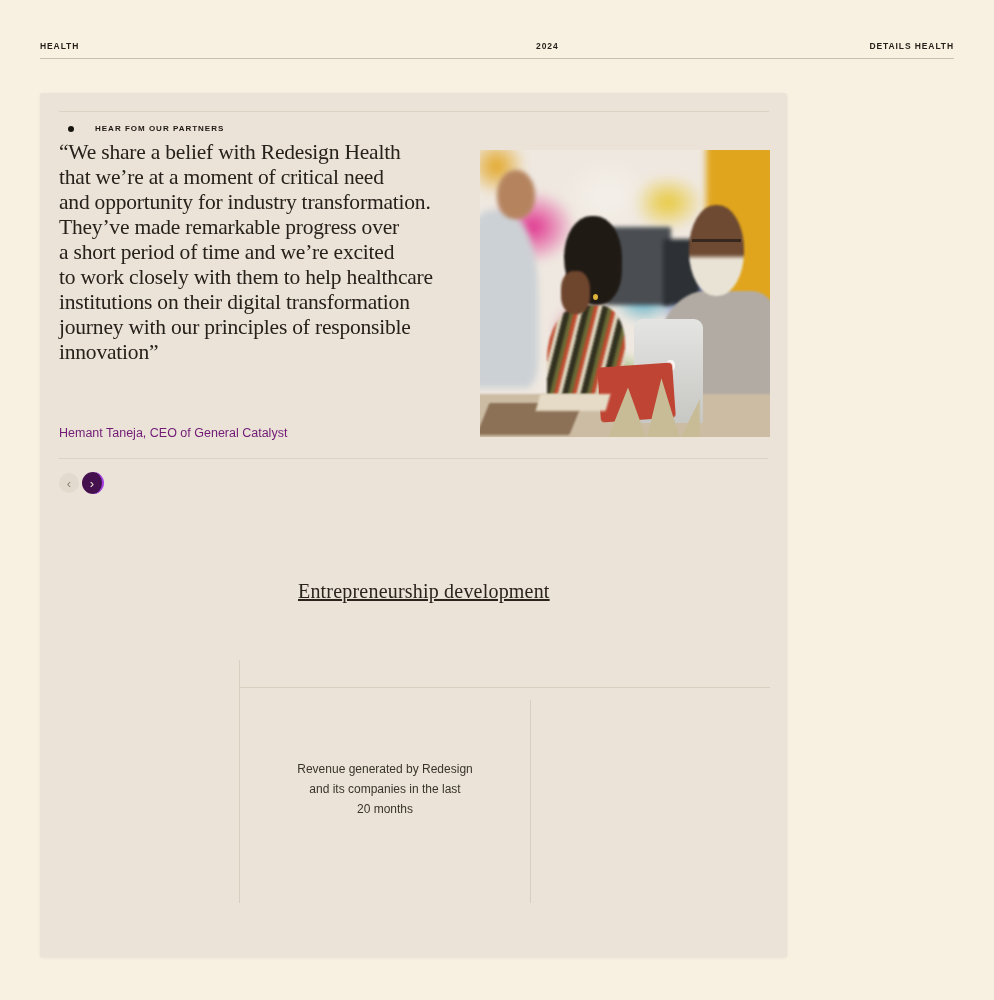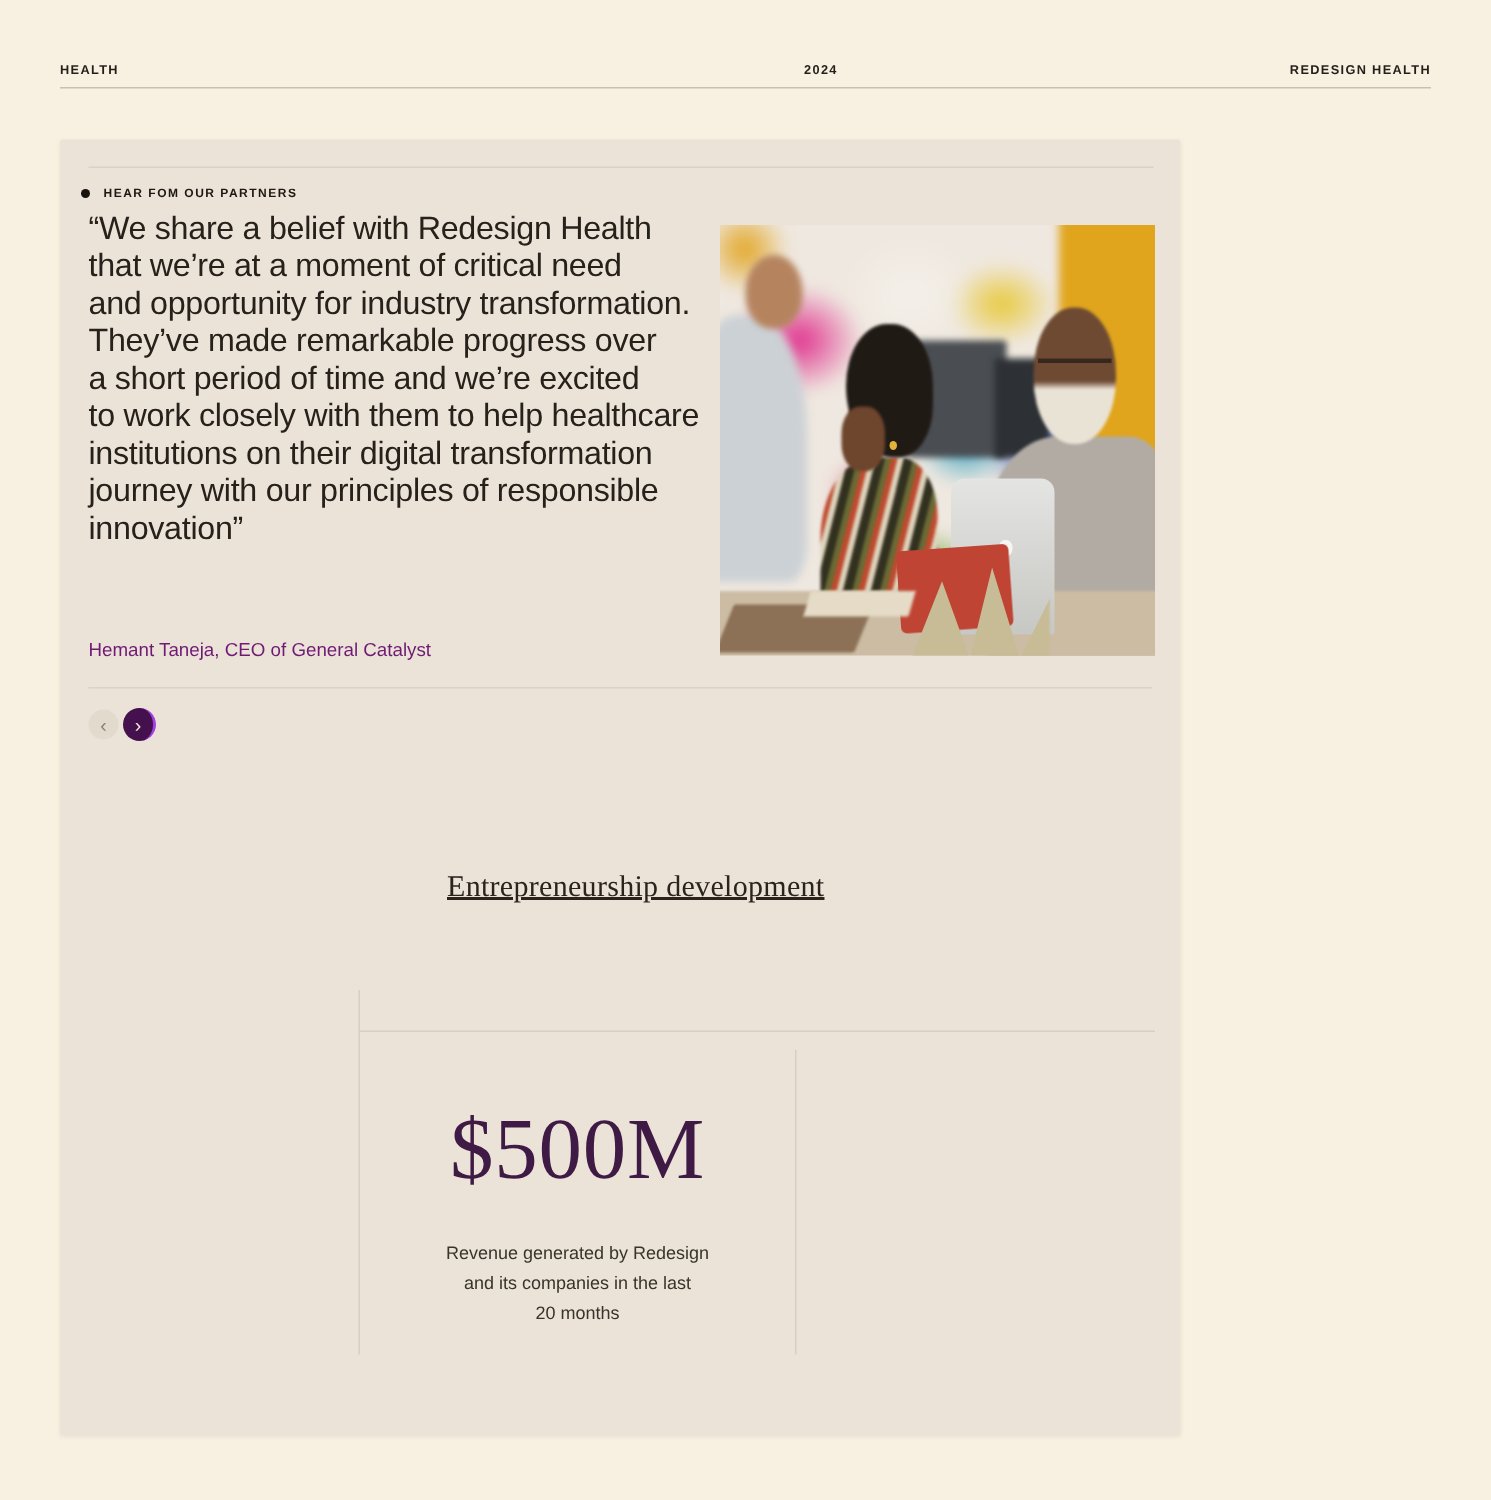--- a/index.html
+++ b/index.html
@@ -19,27 +19,27 @@
   .hdr-rule { position:absolute; left:40px; right:40px; top:58px; height:1px; background:#c9c0af; }
 
   
   .card {
     position:absolute; left:40px; top:93px; width:747px; height:864px;
     background:#ebe3d8; border-radius:2px;
     box-shadow:0 1px 3px rgba(110,92,70,0.10);
   }
   .card-top-rule { position:absolute; left:19px; right:18px; top:18px; height:1px; background:#dbd2c4; }
 
-  .eyebrow { position:absolute; left:14px; top:31px; display:flex; align-items:center; gap:9px; }
+  .eyebrow { position:absolute; left:28px; top:31px; display:flex; align-items:center; gap:21px; }
   .eyebrow-dot { width:6px; height:6px; border-radius:50%; background:#17130e; }
   .eyebrow-label { font-size:8px; font-weight:700; letter-spacing:1px; color:#1d1812; }
 
   .quote {
     position:absolute; left:19px; top:47px; width:440px;
-    font-family:Liberation Sans, sans-serif;
+    font-family:Liberation Serif, serif;
     font-size:21.5px; line-height:25px; letter-spacing:-0.2px;
     color:#26211a; white-space:pre-line;
   }
 
   .attribution { position:absolute; left:19px; top:333px; font-size:12.5px; color:#701a75; }
 
   .carousel-rule { position:absolute; left:19px; top:365px; width:709px; height:1px; background:#dbd2c4; }
 
   .nav { position:absolute; left:19px; top:379px; display:flex; align-items:center; gap:3px; }
   .nav-btn { display:flex; align-items:center; justify-content:center; border-radius:50%; cursor:pointer; border:none; line-height:1; }
@@ -114,21 +114,21 @@
     left:44%; bottom:-2px; width:32%; height:23%; background:#c8bc96;
     clip-path:polygon(0 100%, 22% 22%, 42% 100%, 58% 8%, 78% 100%, 100% 38%, 100% 100%);
     filter:blur(1px);
   }
 </style>
 </head>
 <body>
 
 <div class="hdr-item hdr-left">HEALTH</div>
 <div class="hdr-item hdr-center">2024</div>
-<div class="hdr-item hdr-right">REDESIGN HEALTH</div>
+<div class="hdr-item hdr-right">DETAILS HEALTH</div>
 <div class="hdr-rule"></div>
 
 <div class="card">
 
   <div class="card-top-rule"></div>
 
   <div class="eyebrow">
     <span class="eyebrow-dot"></span>
     <span class="eyebrow-label">HEAR FOM OUR PARTNERS</span>
   </div>
@@ -179,21 +179,20 @@
     </button>
   </div>
 
   <div class="section-title">Entrepreneurship development</div>
 
   <div class="vline1"></div>
   <div class="hline"></div>
   <div class="vline2"></div>
 
   <div class="stat stat-1">
-    <div class="stat-value">$500M</div>
     <div class="stat-caption">Revenue generated by Redesign
 and its companies in the last
 20 months</div>
   </div>
 
   <div class="stat stat-2">
   </div>
 
 </div>
 

